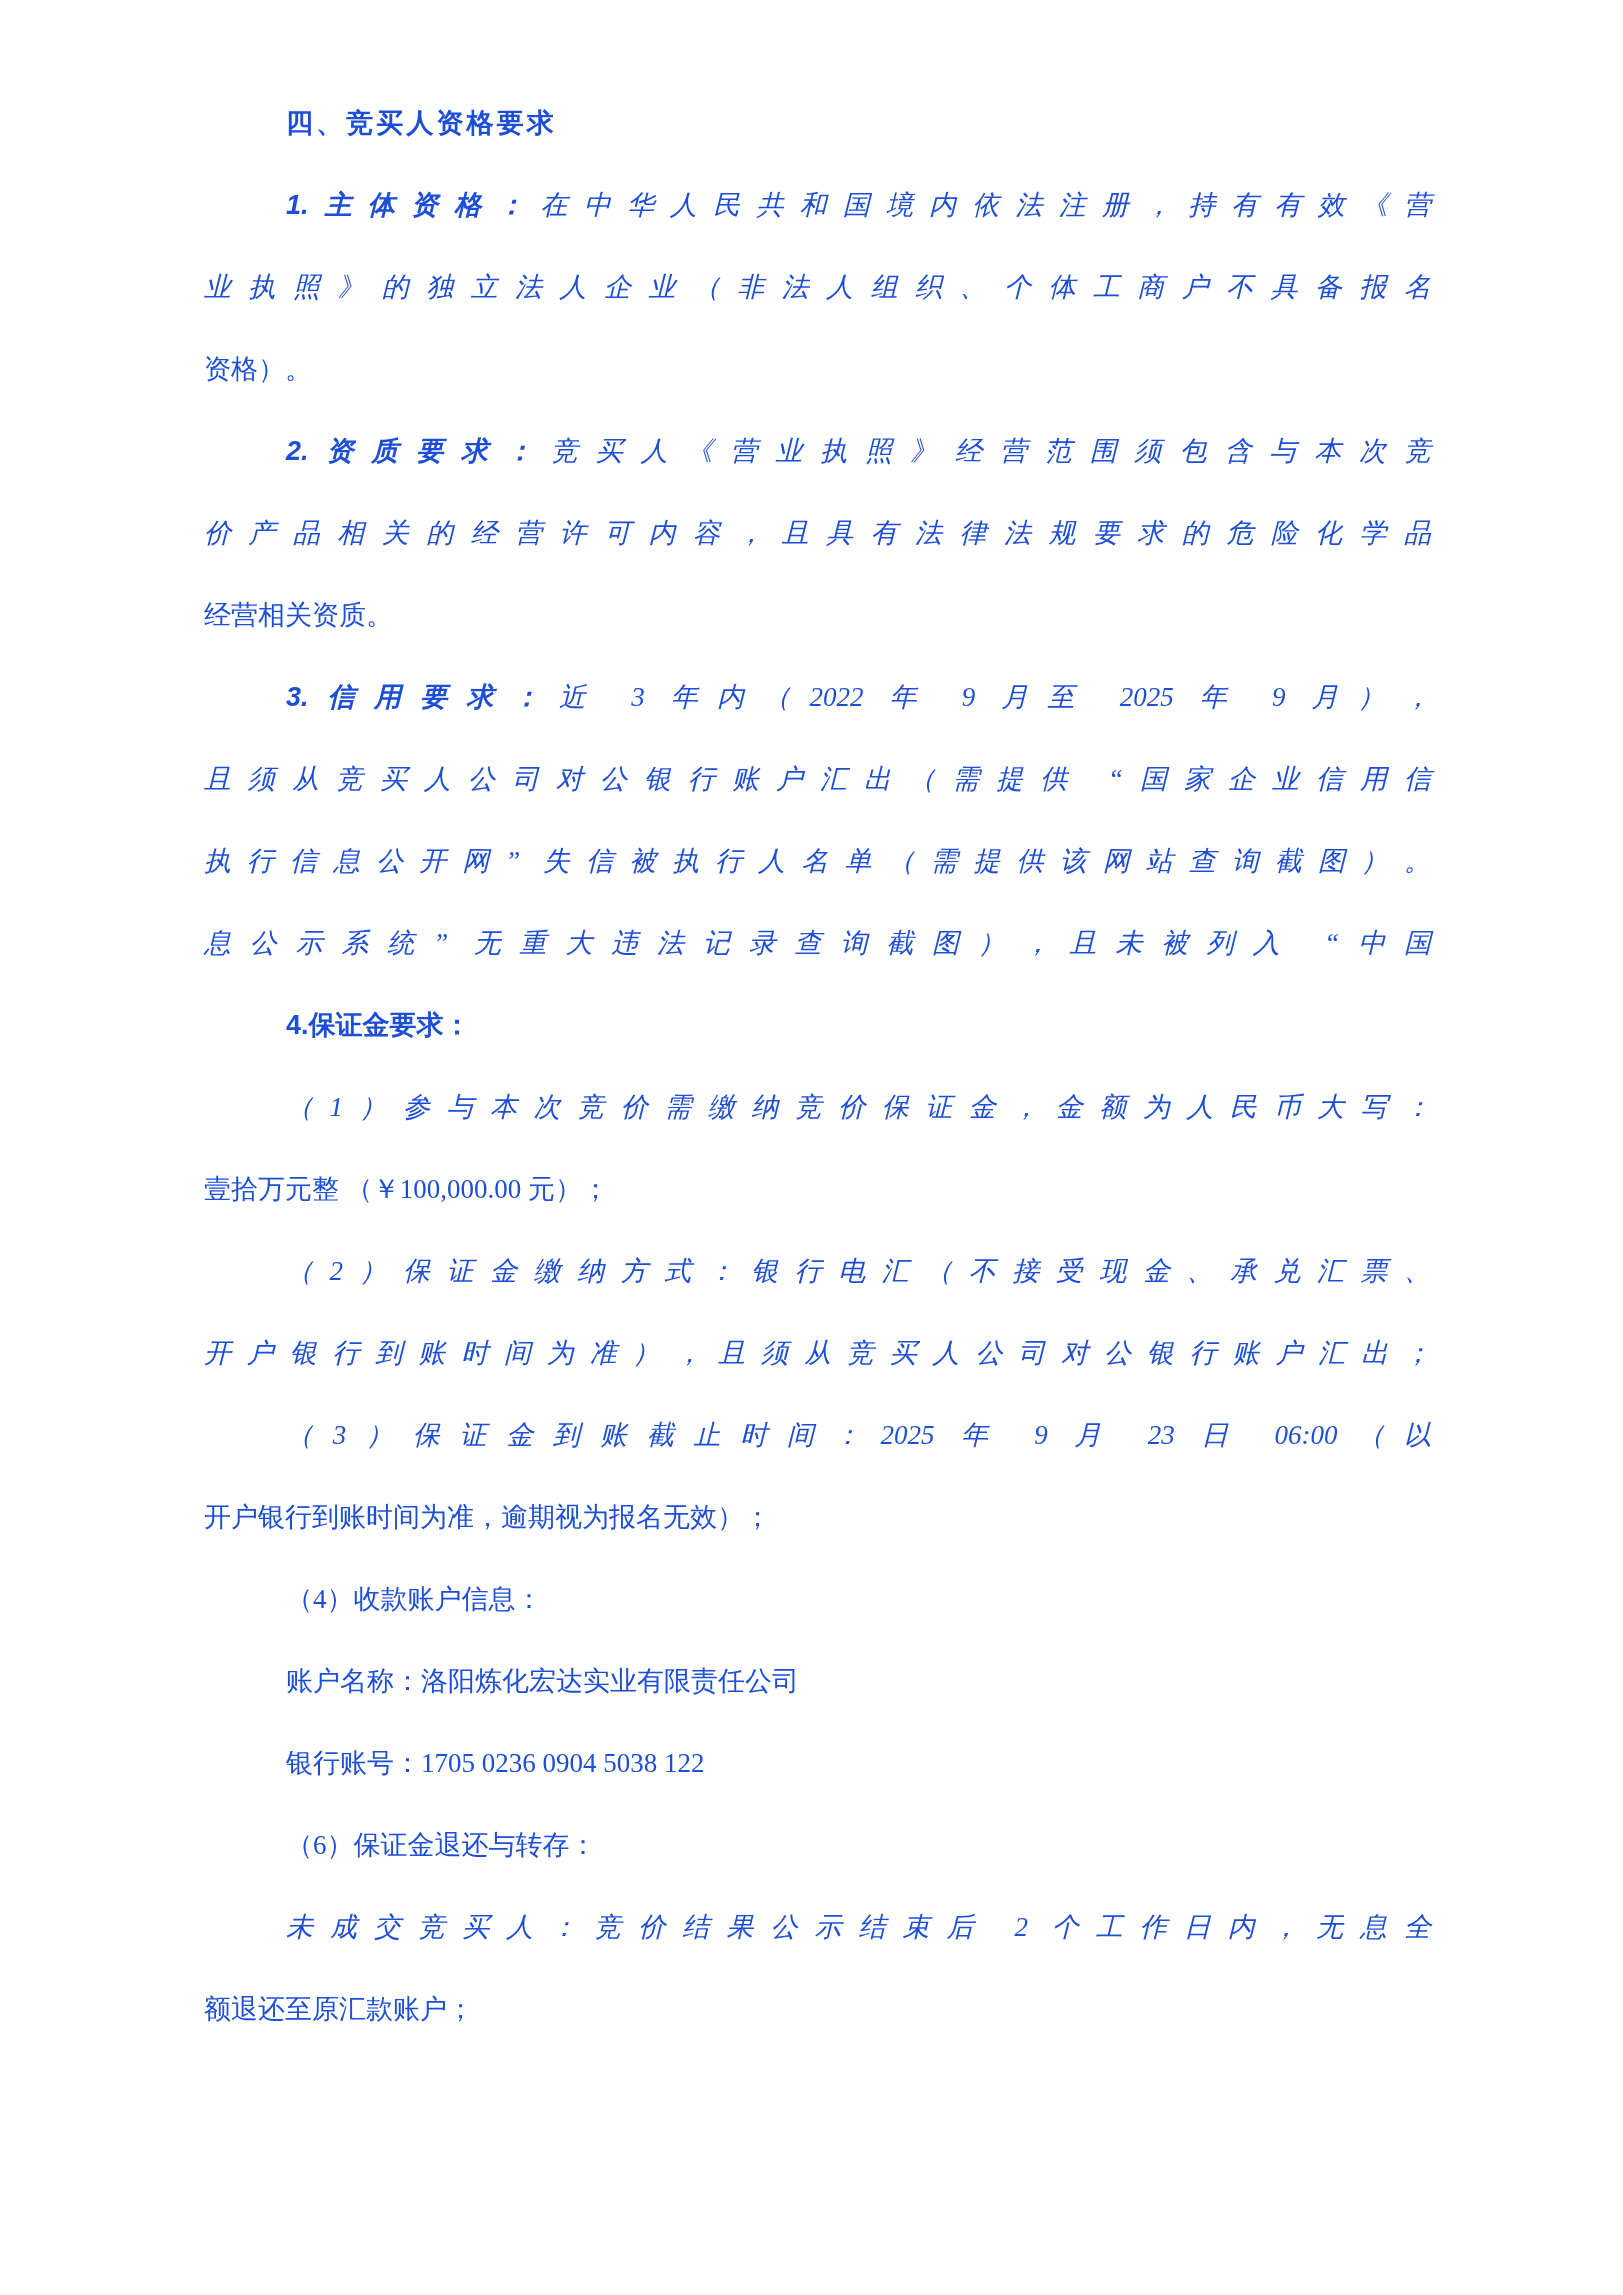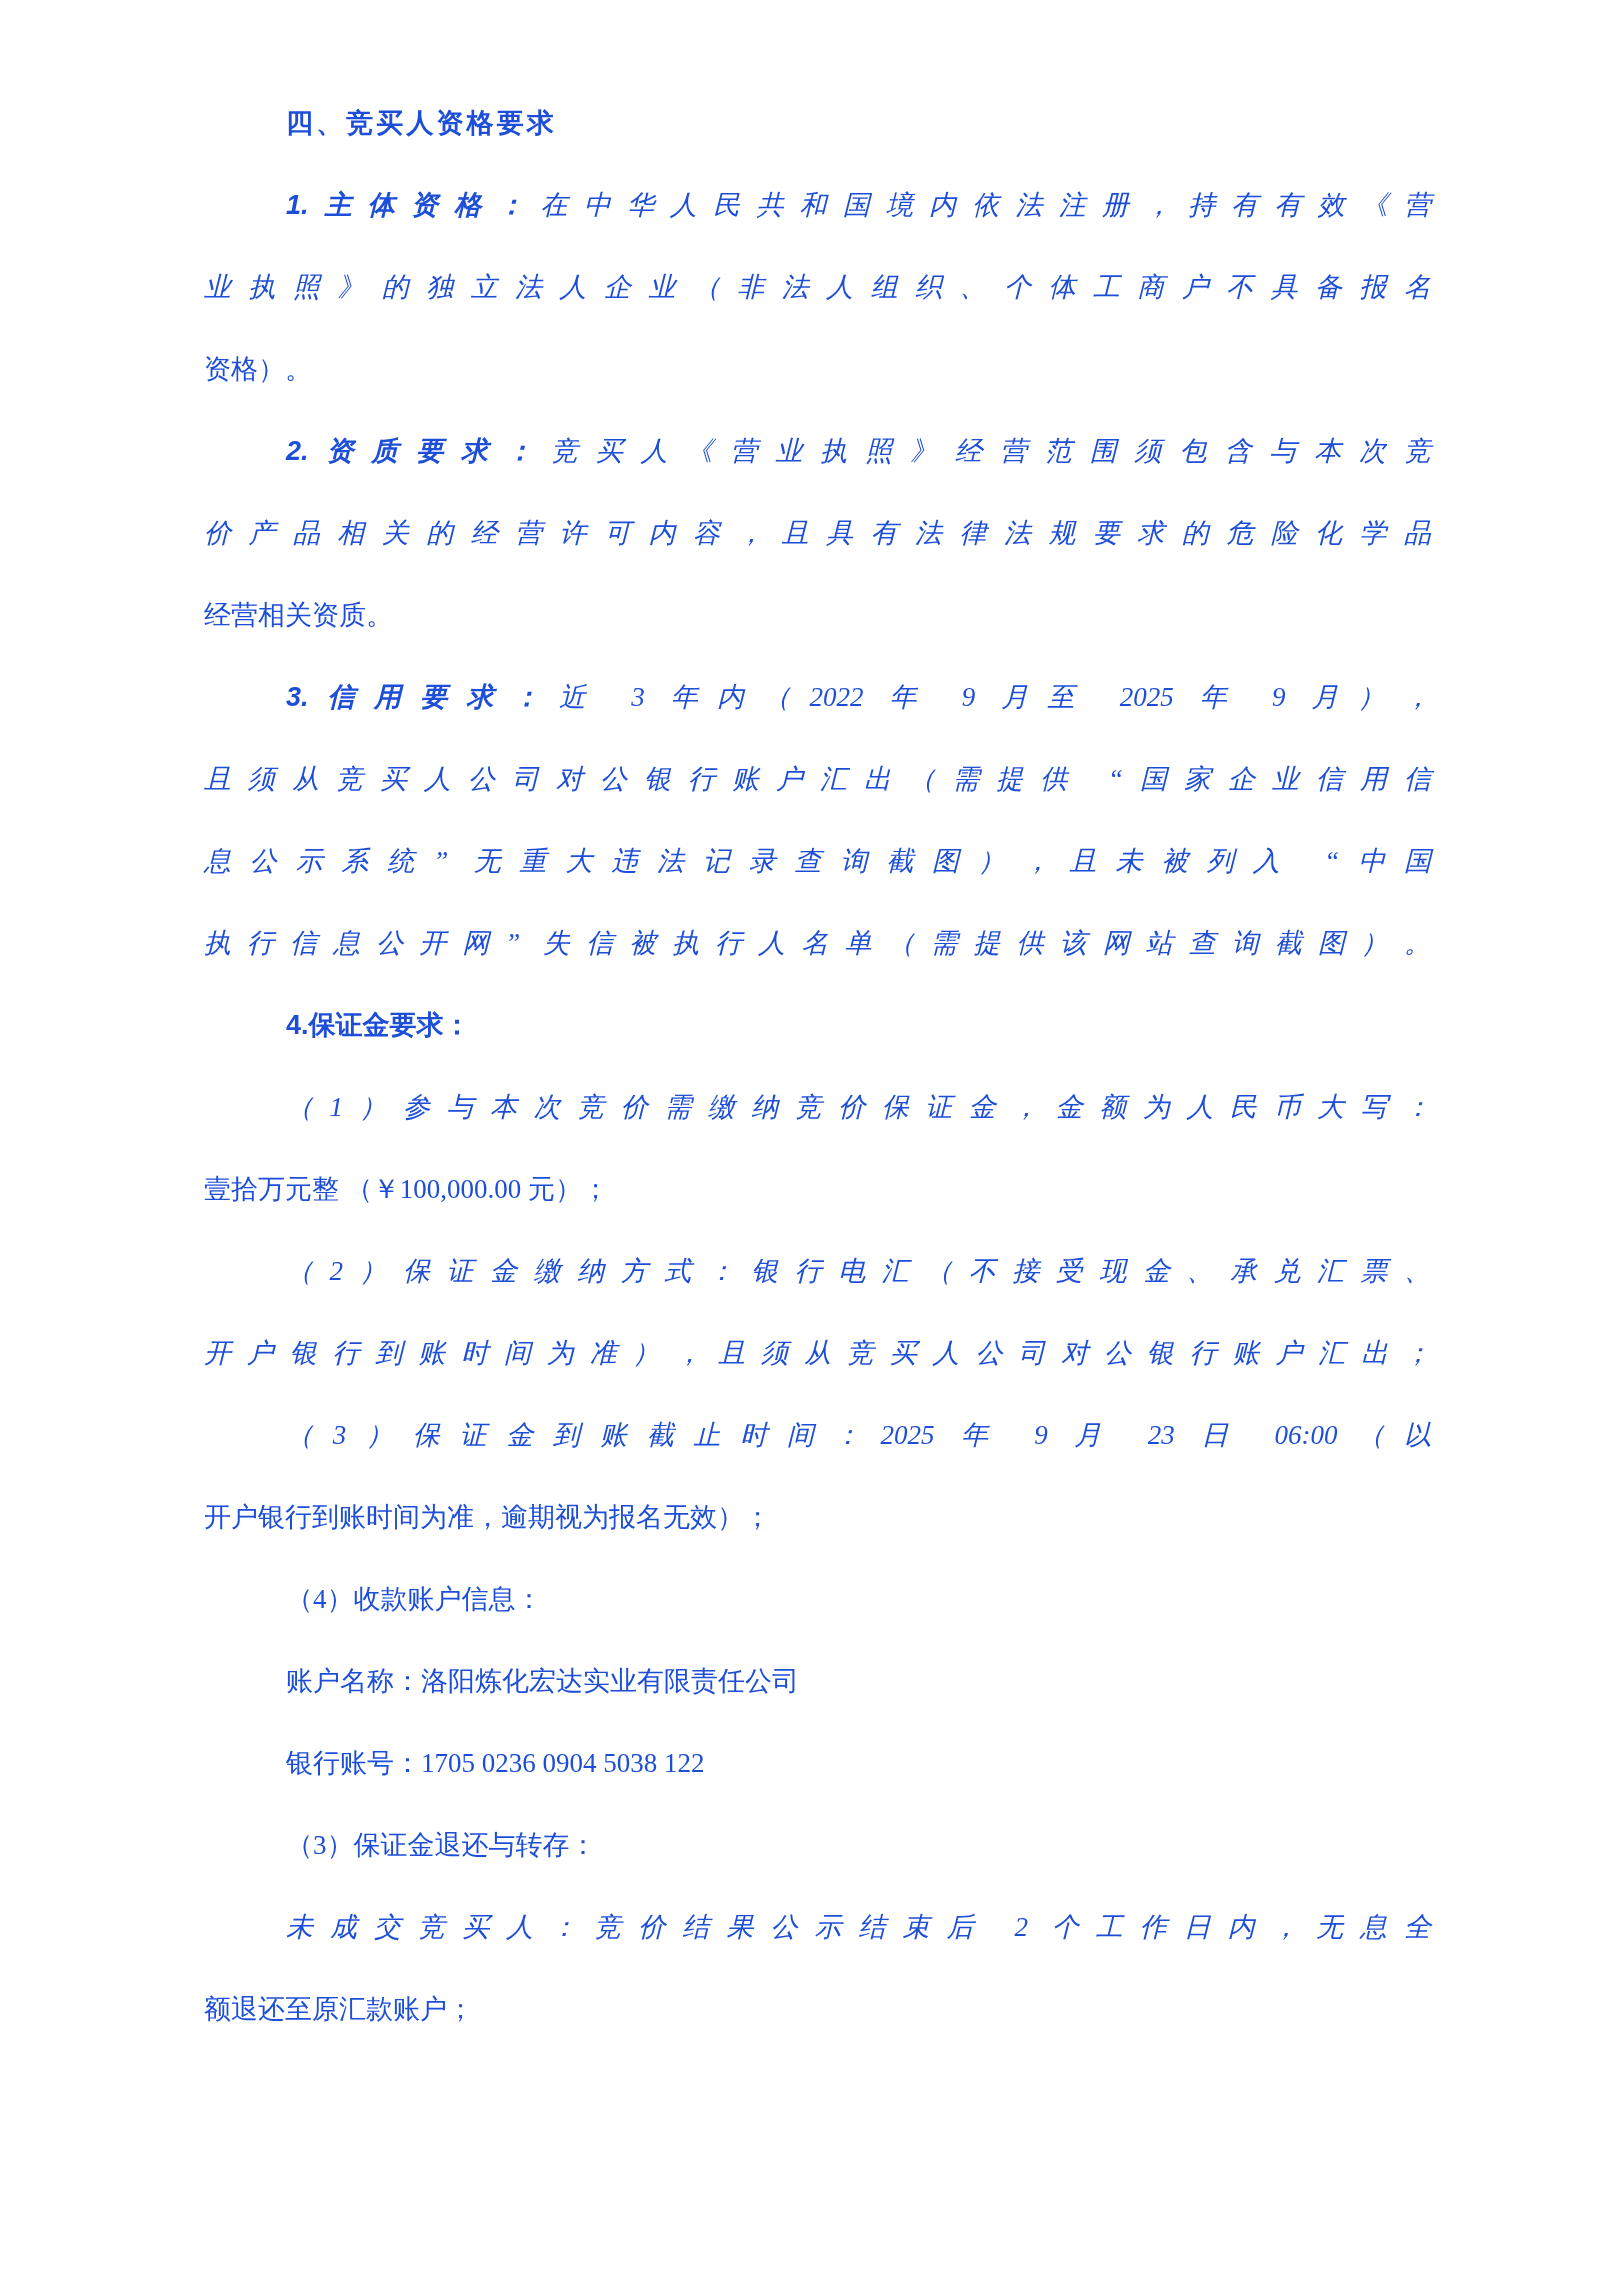--- a/index.html
+++ b/index.html
@@ -55,30 +55,30 @@
   <div class="doc" id="doc">
       <div class="line indent"><span class="seg-heading">四、竞买人资格要求</span></div>
       <div class="line indent fill"><span class="seg-label">1.主体资格：</span><span class="seg-body">在中华人民共和国境内依法注册，持有有效《营</span></div>
       <div class="line fill"><span class="seg-body">业执照》的独立法人企业（非法人组织、个体工商户不具备报名</span></div>
       <div class="line"><span class="seg-body">资格）。</span></div>
       <div class="line indent fill"><span class="seg-label">2.资质要求：</span><span class="seg-body">竞买人《营业执照》经营范围须包含与本次竞</span></div>
       <div class="line fill"><span class="seg-body">价产品相关的经营许可内容，且具有法律法规要求的危险化学品</span></div>
       <div class="line"><span class="seg-body">经营相关资质。</span></div>
       <div class="line indent fill"><span class="seg-label">3.信用要求：</span><span class="seg-body">近 3 年内（2022 年 9 月至 2025 年 9 月），</span></div>
       <div class="line fill"><span class="seg-body">且须从竞买人公司对公银行账户汇出（需提供 “国家企业信用信</span></div>
+      <div class="line fill"><span class="seg-body">执行信息公开网” 失信被执行人名单（需提供该网站查询截图）。</span></div>
       <div class="line fill"><span class="seg-body">息公示系统” 无重大违法记录查询截图），且未被列入 “中国</span></div>
-      <div class="line fill"><span class="seg-body">执行信息公开网” 失信被执行人名单（需提供该网站查询截图）。</span></div>
       <div class="line indent"><span class="seg-label">4.保证金要求：</span></div>
       <div class="line indent fill"><span class="seg-body">（1）参与本次竞价需缴纳竞价保证金，金额为人民币大写：</span></div>
       <div class="line"><span class="seg-body">壹拾万元整 （￥100,000.00 元）；</span></div>
       <div class="line indent fill"><span class="seg-body">（2）保证金缴纳方式：银行电汇（不接受现金、承兑汇票、</span></div>
       <div class="line fill"><span class="seg-body">开户银行到账时间为准），且须从竞买人公司对公银行账户汇出；</span></div>
       <div class="line indent fill"><span class="seg-body">（3）保证金到账截止时间：2025 年 9 月 23 日 06:00（以</span></div>
       <div class="line"><span class="seg-body">开户银行到账时间为准，逾期视为报名无效）；</span></div>
       <div class="line indent"><span class="seg-body">（4）收款账户信息：</span></div>
       <div class="line indent"><span class="seg-body">账户名称：洛阳炼化宏达实业有限责任公司</span></div>
       <div class="line indent"><span class="seg-body">银行账号：1705 0236 0904 5038 122</span></div>
-      <div class="line indent"><span class="seg-body">（3）保证金退还与转存：</span></div>
+      <div class="line indent"><span class="seg-body">（6）保证金退还与转存：</span></div>
       <div class="line indent fill"><span class="seg-body">未成交竞买人：竞价结果公示结束后 2 个工作日内，无息全</span></div>
       <div class="line"><span class="seg-body">额退还至原汇款账户；</span></div>
     </div>
 </div>
 
 
 </body></html>

